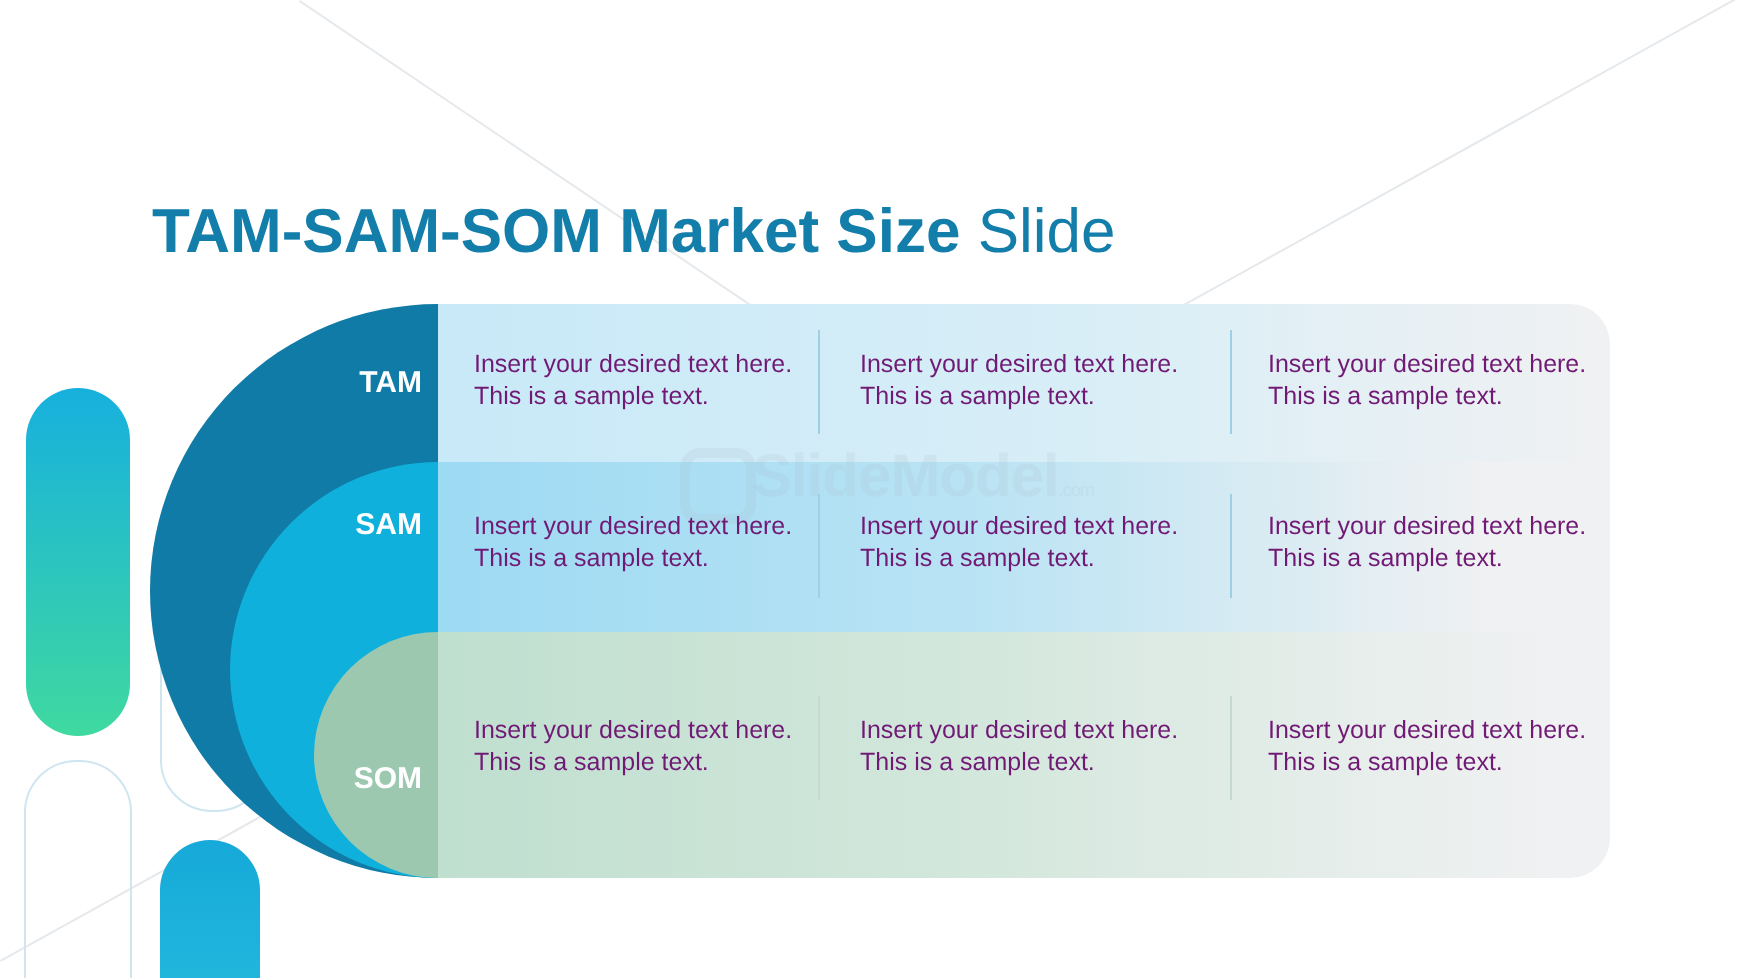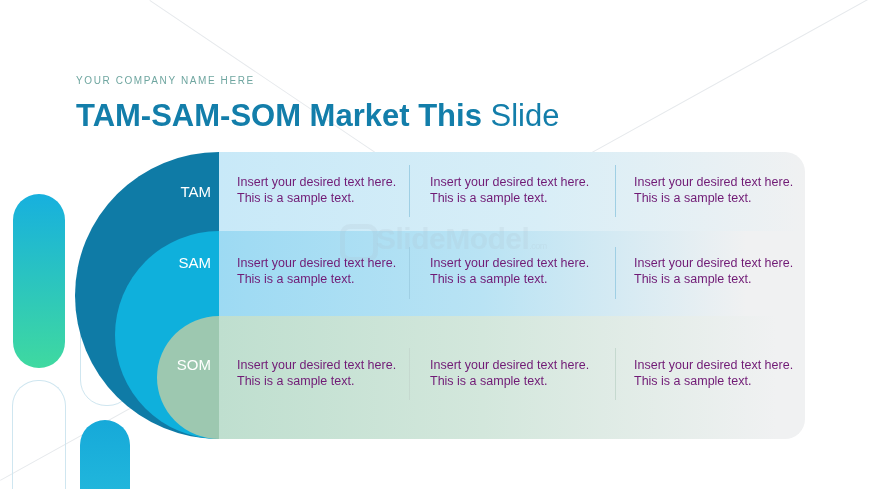--- a/index.html
+++ b/index.html
@@ -47,24 +47,24 @@
     .band-tam { top: 152px; height: 79px; background: linear-gradient(90deg, #c8e9f8 0%, #d8eef7 55%, rgba(240,241,242,0) 100%); border-top-right-radius: 20px; }
     .band-sam { top: 231px; height: 85px; background: linear-gradient(90deg, #9ddaf3 0%, #b9e3f4 45%, rgba(240,241,242,0) 90%); }
     .band-som { top: 316px; height: 123px; background: linear-gradient(90deg, #bfdfcf 0%, #d3e7dc 45%, rgba(240,241,242,0) 95%); border-bottom-right-radius: 20px; }
 
     
     .arc { position: absolute; }
     .arc-tam { left: 75px; top: 152px; width: 288px; height: 287px; border-radius: 50%; background: #0f7ba6; clip-path: inset(0 144px 0 0); }
     .arc-sam { left: 115px; top: 231px; width: 208px; height: 208px; border-radius: 50%; background: #0fb0dc; clip-path: inset(0 104px 0 0); }
     .arc-som { left: 157px; top: 316px; width: 124px; height: 123px; border-radius: 50%; background: #9dc8b0; clip-path: inset(0 62px 0 0); }
 
-    .lbl { position: absolute; color: #ffffff; font-weight: normal; font-size: 15px; text-align: right; width: 60px; }
+    .lbl { position: absolute; color: #ffffff; font-weight: bold; font-size: 15px; text-align: right; width: 60px; }
     .lbl-tam { left: 151px; top: 183px; }
     .lbl-sam { left: 151px; top: 254px; }
-    .lbl-som { left: 151px; top: 356px; text-align: right; }
+    .lbl-som { left: 151px; top: 381px; text-align: right; }
 
     
     .cell { position: absolute; font-size: 12.5px; line-height: 15.5px; color: #701a75; width: 170px; }
     .divider { position: absolute; width: 1px; background: #9fcfe4; }
     .divider.green { background: #c5d9cf; }
 
     
     .watermark { position: absolute; left: 340px; top: 222px; font-size: 30px; font-weight: bold; color: rgba(170,190,200,0.18); letter-spacing: -0.5px; }
     .watermark-ring { position: absolute; left: 340px; top: 224px; width: 28px; height: 28px; border: 5px solid rgba(170,190,200,0.18); border-radius: 10px; }
     .watermark small { font-size: 9px; font-weight: normal; }
@@ -75,23 +75,22 @@
 <div class="slide">
 
   <div class="deco-line" style="left:150px; top:0px; width:560px; transform:rotate(34deg);"></div>
   <div class="deco-line" style="left:0px; top:480px; width:1010px; transform:rotate(-29deg);"></div>
 
   <div class="pill pill-gradient"></div>
   <div class="pill pill-outline-a"></div>
   <div class="pill pill-outline-b"></div>
   <div class="pill pill-solid"></div>
 
-  <div class="company">YOUR COMPANY NAME HERE</div>
   <div class="title">
-    <b>TAM-SAM-SOM Market This</b>
+    <b>TAM-SAM-SOM Market Size</b>
     <span class="light">Slide</span>
   </div>
 
   <div class="panel-bg"></div>
   <div class="band band-tam"></div>
   <div class="band band-sam"></div>
   <div class="band band-som"></div>
 
   <div class="arc arc-tam"></div>
   <div class="arc arc-sam"></div>

